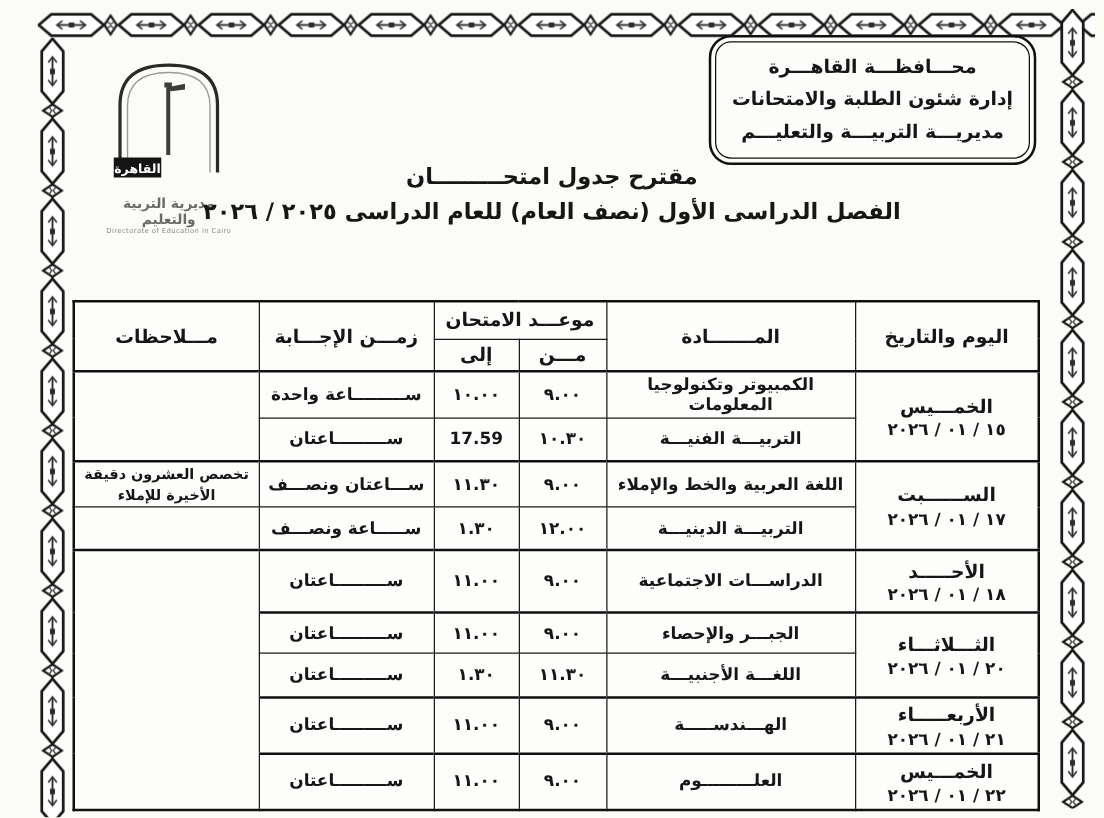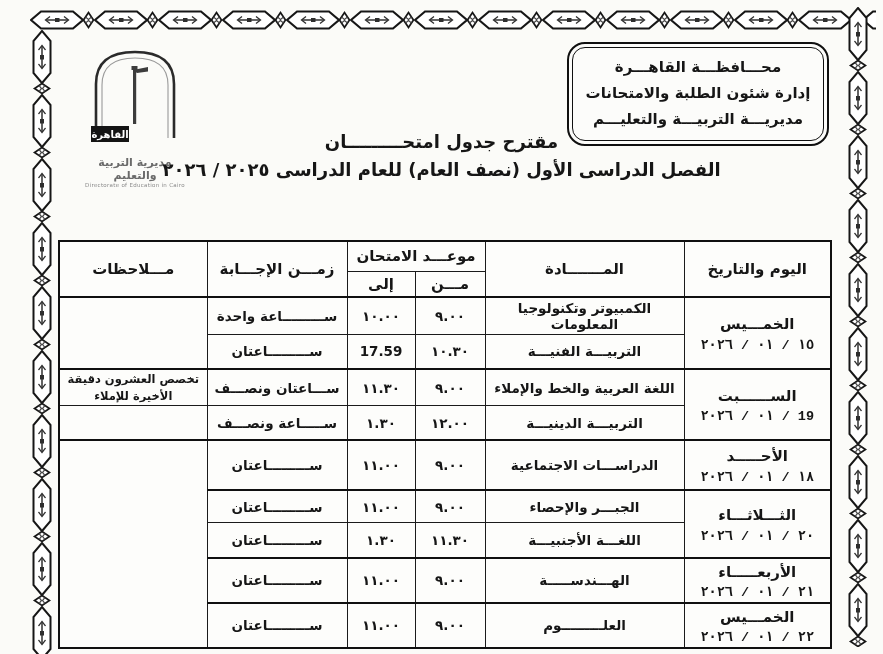--- a/index.html
+++ b/index.html
@@ -10,21 +10,21 @@
     color:#161616;
     direction:rtl;
   }
   .chain{position:absolute;}
   .chain-top{left:30px;top:7px;}
   .chain-right{left:845px;top:7px;}
   .chain-left{left:29px;top:30px;}
 
   
   .gov-box{
-    position:absolute;top:42px;right:54px;width:252px;
+    position:absolute;top:28px;right:54px;width:252px;
     border:2.6px solid #101010;border-radius:18px;padding:3px;
     background:#fcfcfa;
   }
   .gov-box-inner{
     border:1.3px solid #101010;border-radius:13px;
     padding:7px 12px 8px;text-align:center;
   }
   .gov-line{font-weight:bold;font-size:15px;line-height:1.72;white-space:nowrap;}
 
   
@@ -48,21 +48,21 @@
     border:1.2px solid #1b1b1b;text-align:center;vertical-align:middle;
     font-weight:bold;padding:1px 4px;overflow:hidden;
   }
   .sched th{font-size:15px;}
   .th-deep{border-bottom:2.5px solid #101010 !important;}
   tr.grp>td{border-top:2.3px solid #101010;margin-left:22px;}
   .h30{height:30px}.h26{height:26px}
   .h37{height:37px}.h35{height:35px}.h32{height:32px}.h34{height:34px}
   .h50{height:50px}.h33{height:33px}.h45{height:45px}
   .day-name{font-size:15px;font-weight:bold;line-height:1.5;}
-  .day-date{font-size:13.5px;font-weight:bold;white-space:nowrap;font-family:Liberation Mono, monospace;}
+  .day-date{font-size:13.5px;font-weight:bold;white-space:nowrap;}
   .subject{font-size:13.5px;}
   .tval{font-size:13.5px;white-space:nowrap;}
   .dur{font-size:13.5px;white-space:nowrap;}
   .note{font-size:11.5px;line-height:1.45;}
 </style>
 </head>
 <body>
 
 <svg class="chain chain-top" width="846" height="26">
   <defs>
@@ -178,21 +178,21 @@
     <tr class="h35">
       <td class="subject">التربيـــة الفنيـــة</td>
       <td class="tval">١٠.٣٠</td>
       <td class="tval">17.59</td>
       <td class="dur">ســـــــــاعتان</td>
     </tr>
 
     <tr class="grp h32">
       <td rowspan="2">
         <div class="day-name">الســــــبت</div>
-        <div class="day-date">19 / ٠١ / ٢٠٢٦</div>
+        <div class="day-date">١٧ / ٠١ / ٢٠٢٦</div>
       </td>
       <td class="subject">اللغة العربية والخط والإملاء</td>
       <td class="tval">٩.٠٠</td>
       <td class="tval">١١.٣٠</td>
       <td class="dur">ســـاعتان ونصـــف</td>
       <td class="note">تخصص العشرون دقيقة الأخيرة للإملاء</td>
     </tr>
     <tr class="h34">
       <td class="subject">التربيـــة الدينيـــة</td>
       <td class="tval">١٢.٠٠</td>

